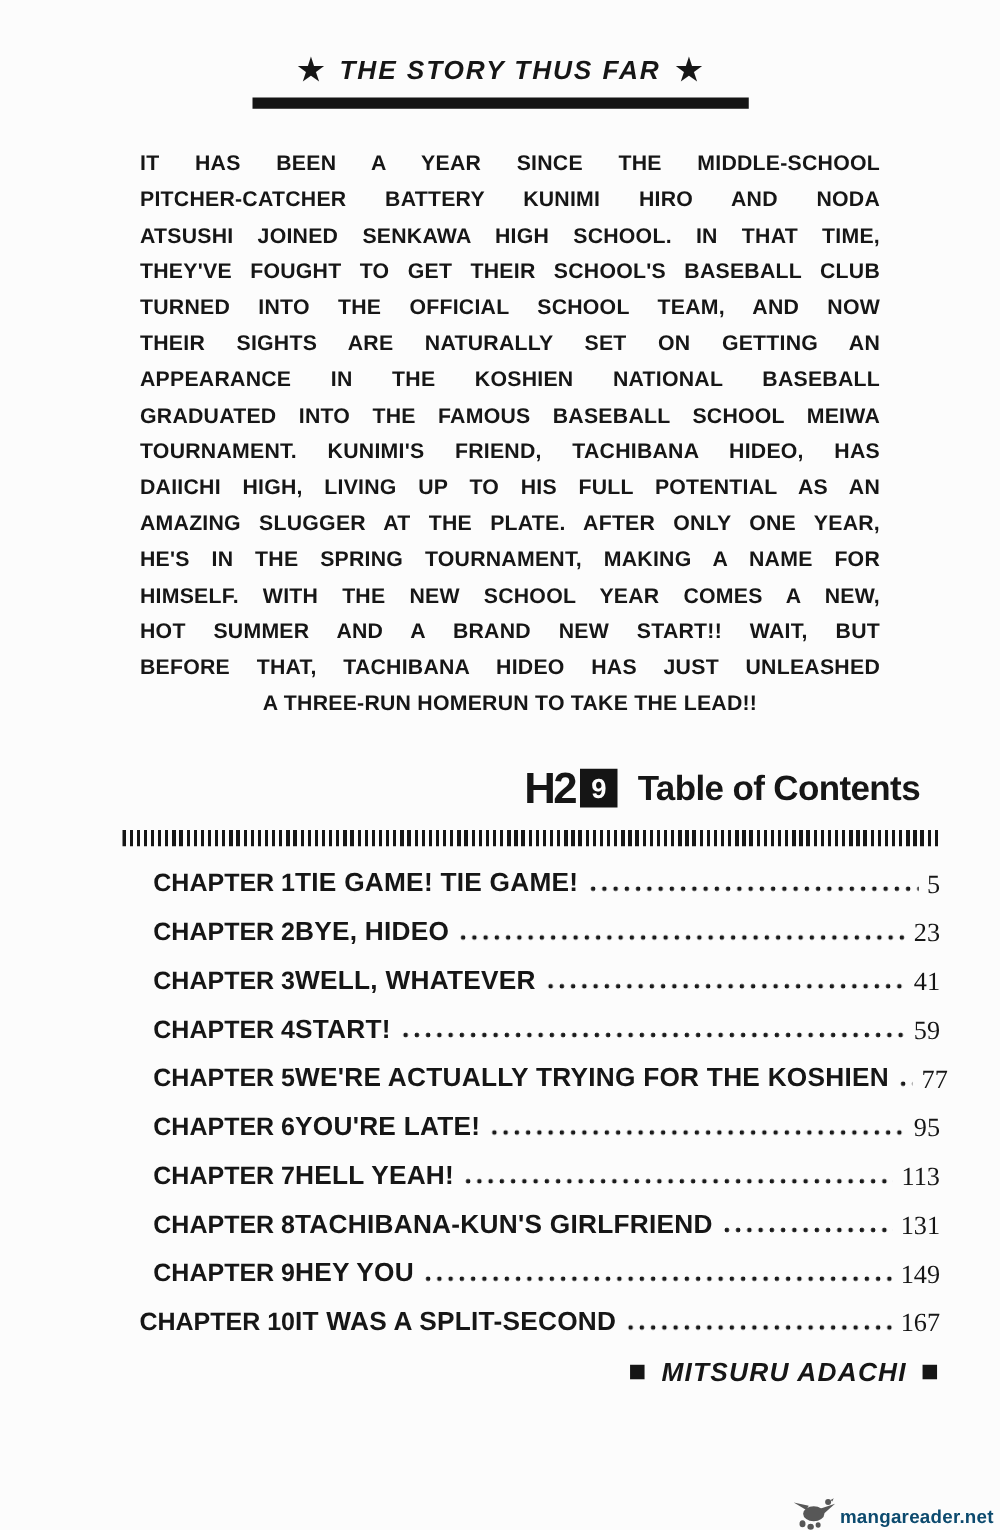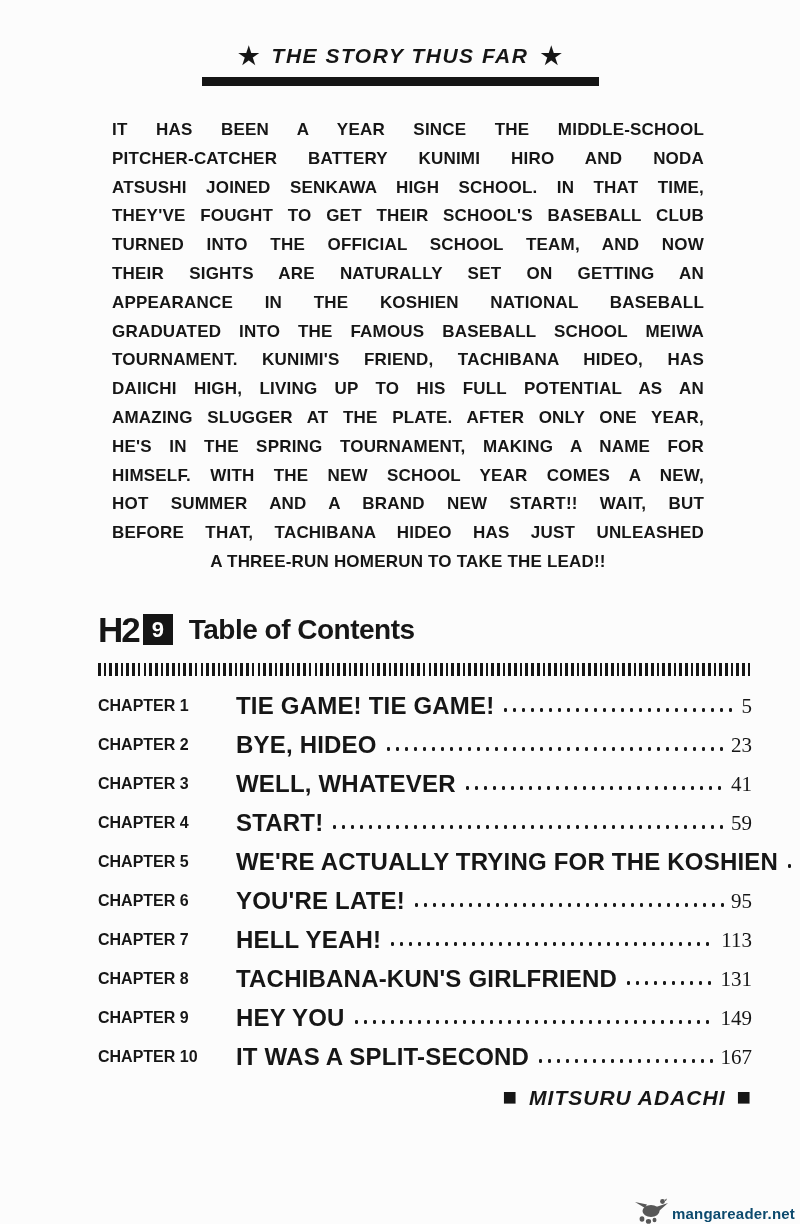--- a/index.html
+++ b/index.html
@@ -18,36 +18,36 @@
   .header-bar { width:397px; height:9px; background:#151515; margin:7px auto 0; }
   
   .story {
     width:592px; margin:30px 0 0 112px;
     font-weight:700; font-size:17px; line-height:28.8px; letter-spacing:0.2px;
   }
   .story .line { text-align:justify; text-align-last:justify; white-space:nowrap; }
   .story .line.last { text-align-last:center; }
   
   .toc { margin:36px 0 0 98px; width:654px; }
-  .toc-head { display:flex; justify-content:flex-start; align-items:center; height:34px; }
+  .toc-head { display:flex; justify-content:flex-end; align-items:center; height:34px; }
   .logo { display:flex; align-items:center; }
   .logo-text { font-weight:700; font-size:35px; line-height:0.9; letter-spacing:-2px; padding-right:4px; }
   .logo-vol {
     width:30px; height:31px; background:#151515; color:#fdfdfd;
     font-weight:700; font-size:22px; display:flex; align-items:center; justify-content:center;
   }
   .toc-title { margin:16px; font-weight:700; font-size:28px; letter-spacing:-0.5px; }
   .divider {
     height:13px; margin-top:16px;
     background:repeating-linear-gradient(90deg,#161616 0 2.6px, transparent 2.6px 5.7px);
   }
   .rows { margin-top:11px; }
   .row { display:flex; align-items:center; height:39px; }
-  .ch-label { width:138px; font-weight:700; font-size:16px; white-space:nowrap; flex:none; }
-  .ch-title { font-weight:700; font-size:24px; letter-spacing:0.2px; white-space:nowrap; }
+  .ch-label { width:138px; font-weight:700; font-size:20px; white-space:nowrap; flex:none;text-align:right; }
+  .ch-title { font-weight:700; font-size:21px; letter-spacing:0.2px; white-space:nowrap; }
   .leader {
     flex:1; height:6px; margin:0 7px; transform:translateY(4px);
     background-image:radial-gradient(circle, #1a1a1a 1.7px, transparent 2px);
     background-size:9px 6px; background-repeat:repeat-x; background-position:left center;
     min-width:12px;
   }
   .ch-page { font-family:"Liberation Serif", serif; font-size:21px; text-align:right; flex:none; }
   
   .author {
     margin-top:9px; display:flex; justify-content:flex-end; align-items:center; gap:11px;

